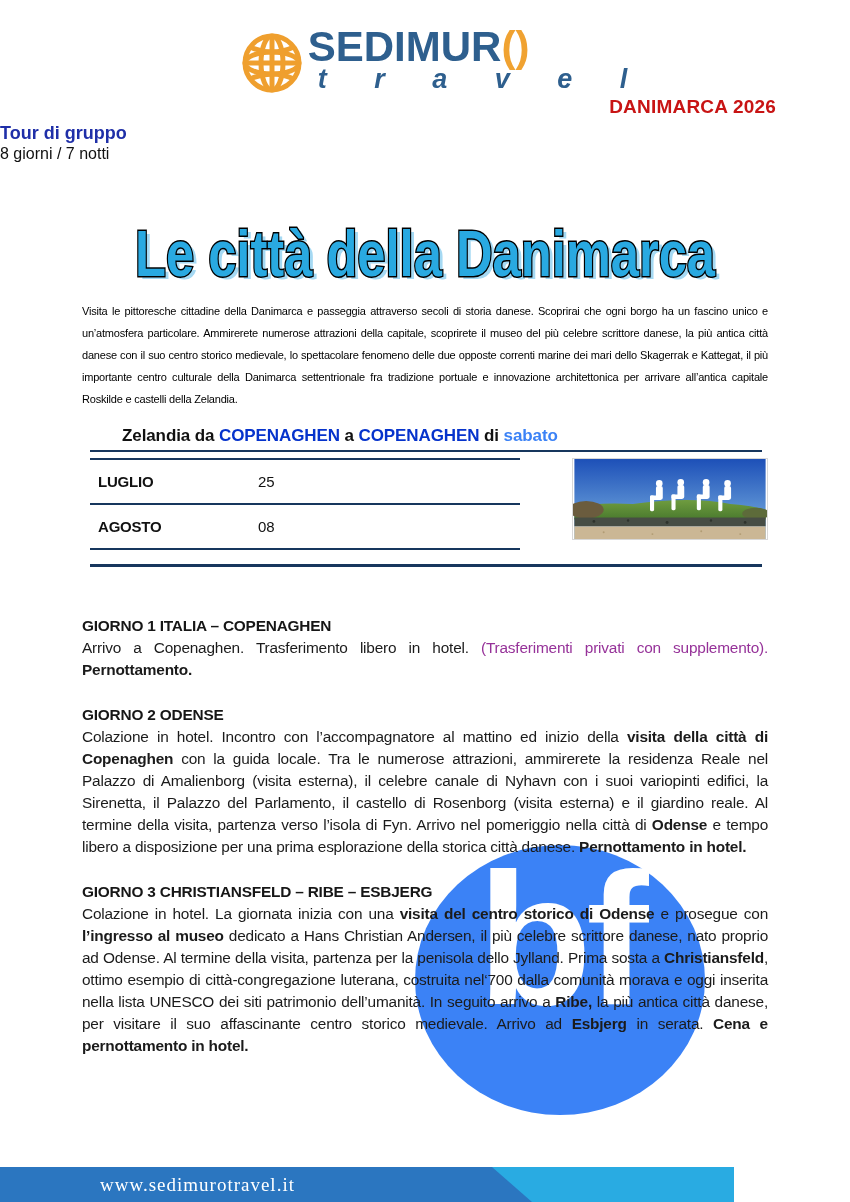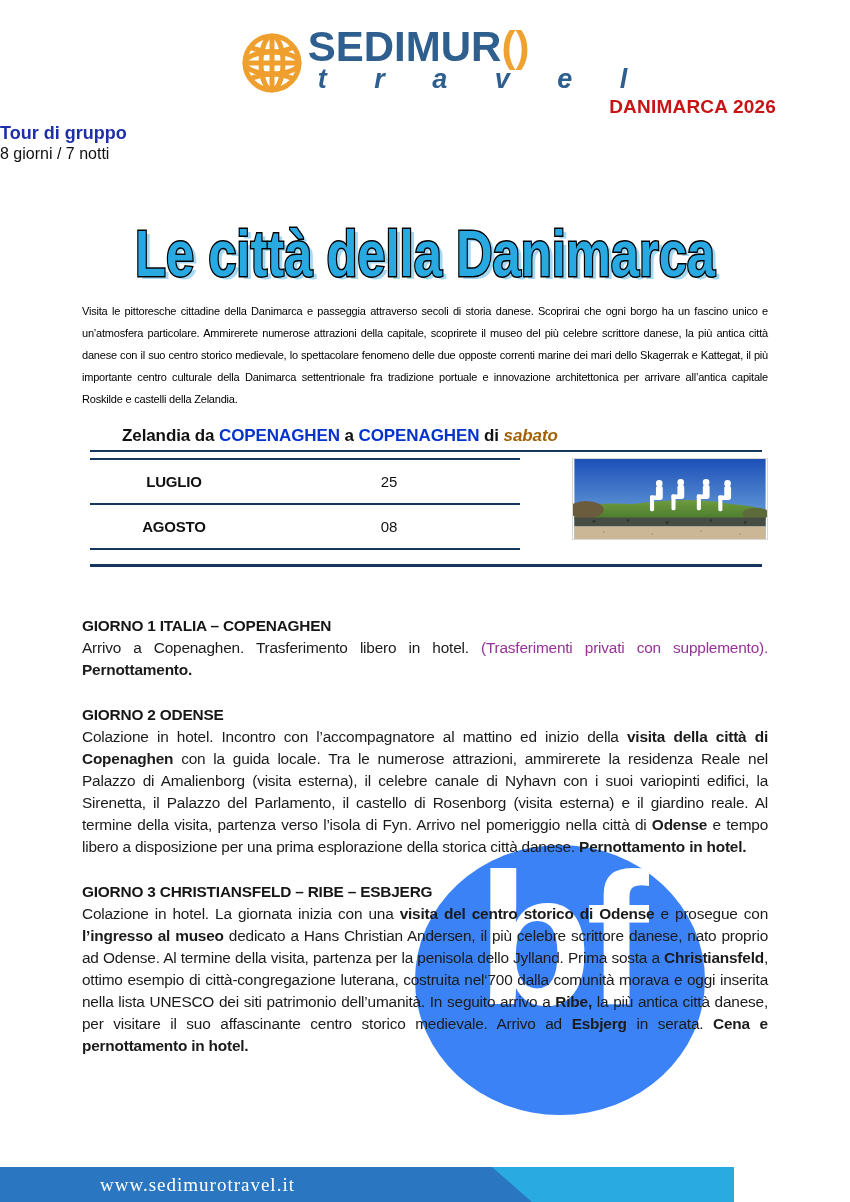--- a/index.html
+++ b/index.html
@@ -72,21 +72,21 @@
   }
   .dep-underline {
     margin: 4px 0 0 90px; width: 672px;
     border-top: 2.5px solid #17365d;
   }
   .dep-area {
     margin: 6px 82px 0 90px;
     display: flex; justify-content: space-between;
     height: 92px;
   }
-  .dep-table { width: 430px; border-collapse: collapse; text-align: center; }
+  .dep-table { width: 430px; border-collapse: collapse; }
   .dep-table tr { border-top: 2px solid #17365d; }
   .dep-table tr.last { border-bottom: 2px solid #17365d; }
   .dep-table td {
     font-size: 15px; padding: 5px 0 5px 8px; color: #111;
   }
   .dep-table td.month { font-weight: 700; width: 160px; letter-spacing: -0.2px; }
   .photo { width: 196px; height: 82px; border: 1px solid #d8d8d8; }
   .thick-divider {
     margin: 14px 88px 0 90px;
     border-top: 3px solid #17365d;
@@ -99,21 +99,21 @@
     letter-spacing: -0.2px; line-height: 22px;
   }
   .day-body {
     font-size: 15.4px; line-height: 22px; text-align: justify;
     color: #1b1b1b; letter-spacing: -0.2px;
   }
   .seg-n { }
   .seg-b { font-weight: 800; }
   .seg-purple { color: #963299; }
   .seg-blue { color: #0633cc; }
-  .seg-maroon { color: #a16207; font-style: italic; }
+  .seg-maroon { color: #3b82f6; }
   
   .footer {
     position: absolute; left: 0; bottom: 0; width: 734px; height: 35px;
     background: #29abe2; z-index: 2;
   }
   .footer-dark {
     position: absolute; left: 0; top: 0; height: 100%; width: 540px;
     background: #2b76c0;
     clip-path: polygon(0 0, 492px 0, 532px 100%, 0 100%);
   }

